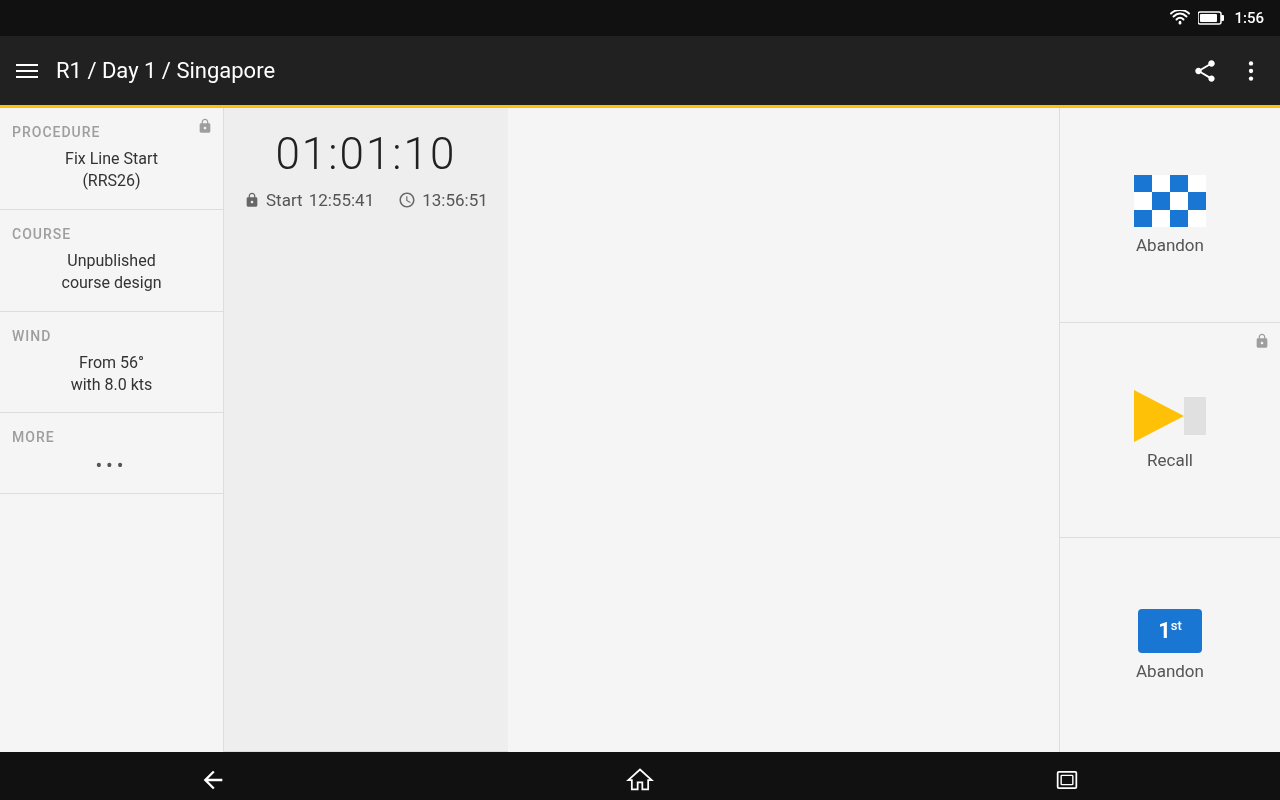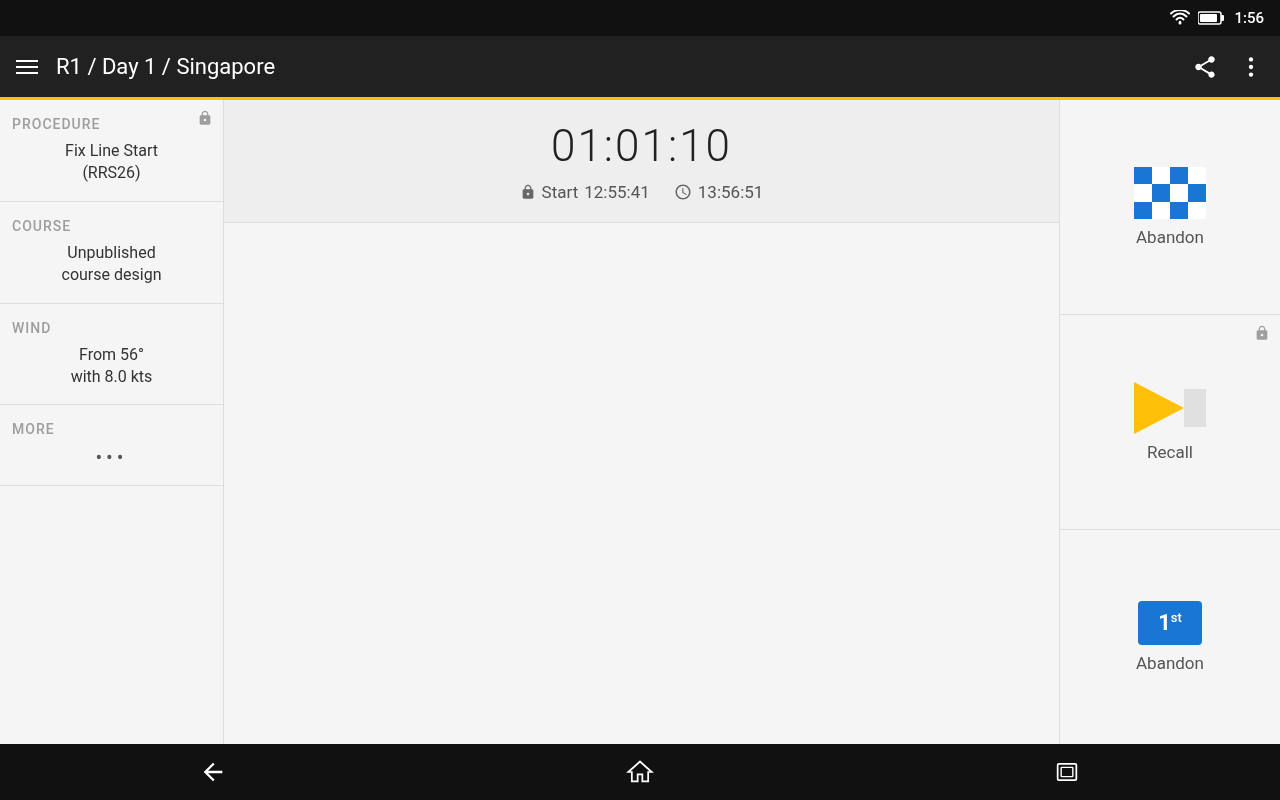--- a/index.html
+++ b/index.html
@@ -29,21 +29,21 @@
       font-size: 14px;
     }
     .status-time {
       color: #fff;
       font-size: 15px;
       font-weight: 500;
     }
 
     
     .app-bar {
-      height: 64px;
+      height: 72px;
       background: #212121;
       display: flex;
       align-items: center;
       padding: 0 16px;
       border-bottom: 3px solid #FFC107;
     }
     .app-bar-menu {
       color: #fff;
       font-size: 22px;
       margin-right: 18px;
@@ -110,21 +110,21 @@
       text-align: center;
       letter-spacing: 4px;
       margin-top: 4px;
     }
 
     
     .center-panel {
       flex: 1;
       background: #f5f5f5;
       display: flex;
-      flex-direction: column;
+      flex-direction: row;
       border-right: 1px solid #ddd;
     }
     .timer-section {
       background: #eeeeee;
       padding: 20px;
       text-align: center;
       border-bottom: 1px solid #ddd;
     }
     .timer-display {
       font-size: 44px;

